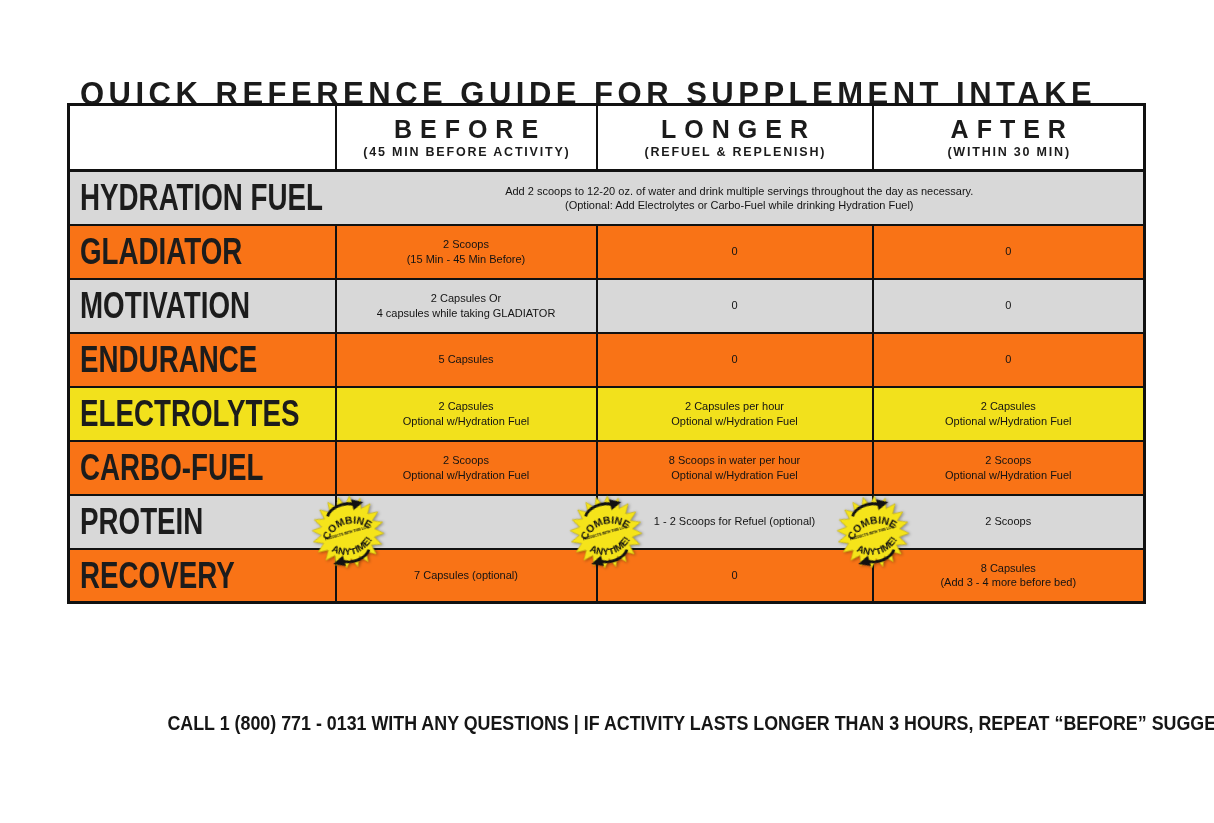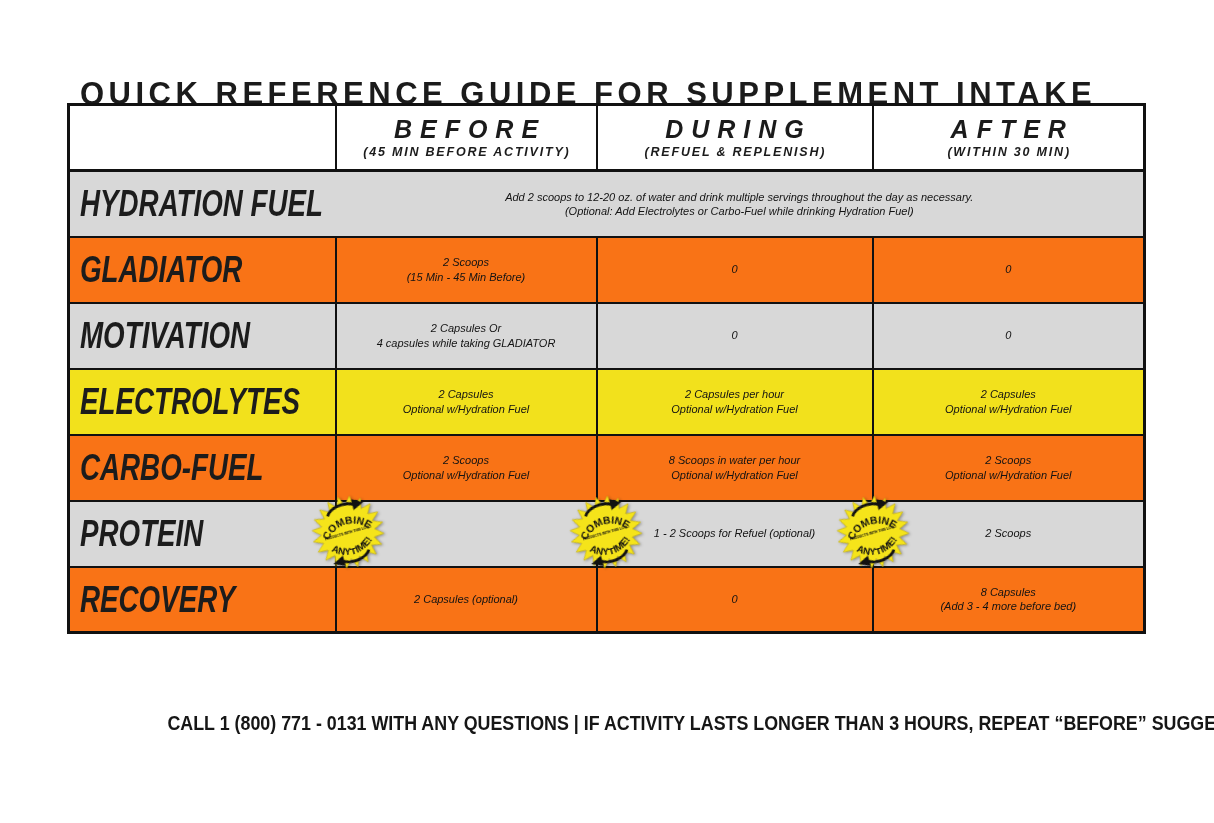--- a/index.html
+++ b/index.html
@@ -11,24 +11,24 @@
   .page-title{
     position:absolute;left:64px;top:60px;width:1086px;margin:16px;
     font-family:"Liberation Sans",sans-serif;font-weight:bold;
     font-size:31px;letter-spacing:4.5px;white-space:nowrap;color:#1b1b1b;
   }
   .table-wrap{position:absolute;left:67px;top:103px;width:1076px;}
   table{
     border-collapse:collapse;table-layout:fixed;width:1076px;
     border:3px solid var(--border,#111);
   }
-  th,td{border:2px solid var(--border,#111);padding:0 16px;text-align:center;vertical-align:middle;font-style:italic;}
+  th,td{border:2px solid var(--border,#111);padding:0 16px;text-align:center;vertical-align:middle;}
   thead tr{height:66px;}
   thead th{background:#fff;border-bottom:3px solid var(--border,#111);}
-  tbody tr{height:66px;}
+  tbody tr{height:54px;}
   tr.gray td{background:var(--gray_row,#d8d8d8);}
   tr.white td{background:#f97316;}
   tr.yellow td{background:var(--yellow_row,#f2e11c);}
   .col-main{
     font-weight:bold;font-size:25px;letter-spacing:8px;line-height:1.05;
     font-family:"Liberation Sans",sans-serif;color:#1b1b1b;text-indent:8px;
   }
   .col-sub{
     font-weight:bold;font-size:12.5px;letter-spacing:1.8px;margin-top:3px;color:#1b1b1b;text-indent:1.8px;
   }
@@ -71,21 +71,21 @@
         <col style="width:272px">
     </colgroup>
     <thead>
       <tr>
         <th></th>
         <th>
           <div class="col-main">BEFORE</div>
           <div class="col-sub">(45 MIN BEFORE ACTIVITY)</div>
         </th>
         <th>
-          <div class="col-main">DURING</div>
+          <div class="col-main">LONGER</div>
           <div class="col-sub">(REFUEL &amp; REPLENISH)</div>
         </th>
         <th>
           <div class="col-main">AFTER</div>
           <div class="col-sub">(WITHIN 30 MIN)</div>
         </th>
       </tr>
     </thead>
     <tbody>
       <tr class="gray no-div">
@@ -114,20 +114,32 @@
           <div class="ln">2 Capsules Or</div>
           <div class="ln">4 capsules while taking GLADIATOR</div>
         </td>
         <td class="cell">
             <div class="ln">0</div>
           </td>
         <td class="cell">
             <div class="ln">0</div>
           </td>
       </tr>
+      <tr class="white">
+        <td class="plabel-cell"><span class="plabel">ENDURANCE</span></td>
+        <td class="cell">
+            <div class="ln">5 Capsules</div>
+          </td>
+        <td class="cell">
+            <div class="ln">0</div>
+          </td>
+        <td class="cell">
+            <div class="ln">0</div>
+          </td>
+      </tr>
       <tr class="yellow">
         <td class="plabel-cell"><span class="plabel">ELECTROLYTES</span></td>
         <td class="cell">
           <div class="ln">2 Capsules</div>
           <div class="ln">Optional w/Hydration Fuel</div>
         </td>
         <td class="cell">
           <div class="ln">2 Capsules per hour</div>
           <div class="ln">Optional w/Hydration Fuel</div>
         </td>
@@ -159,21 +171,21 @@
         <td class="cell">
             <div class="ln">1 - 2 Scoops for Refuel (optional)</div>
           </td>
         <td class="cell">
             <div class="ln">2 Scoops</div>
           </td>
       </tr>
       <tr class="white">
         <td class="plabel-cell"><span class="plabel">RECOVERY</span></td>
         <td class="cell">
-            <div class="ln">2 Capsules (optional)</div>
+            <div class="ln">7 Capsules (optional)</div>
           </td>
         <td class="cell">
             <div class="ln">0</div>
           </td>
         <td class="cell">
           <div class="ln">8 Capsules</div>
           <div class="ln">(Add 3 - 4 more before bed)</div>
         </td>
       </tr>
     </tbody>

